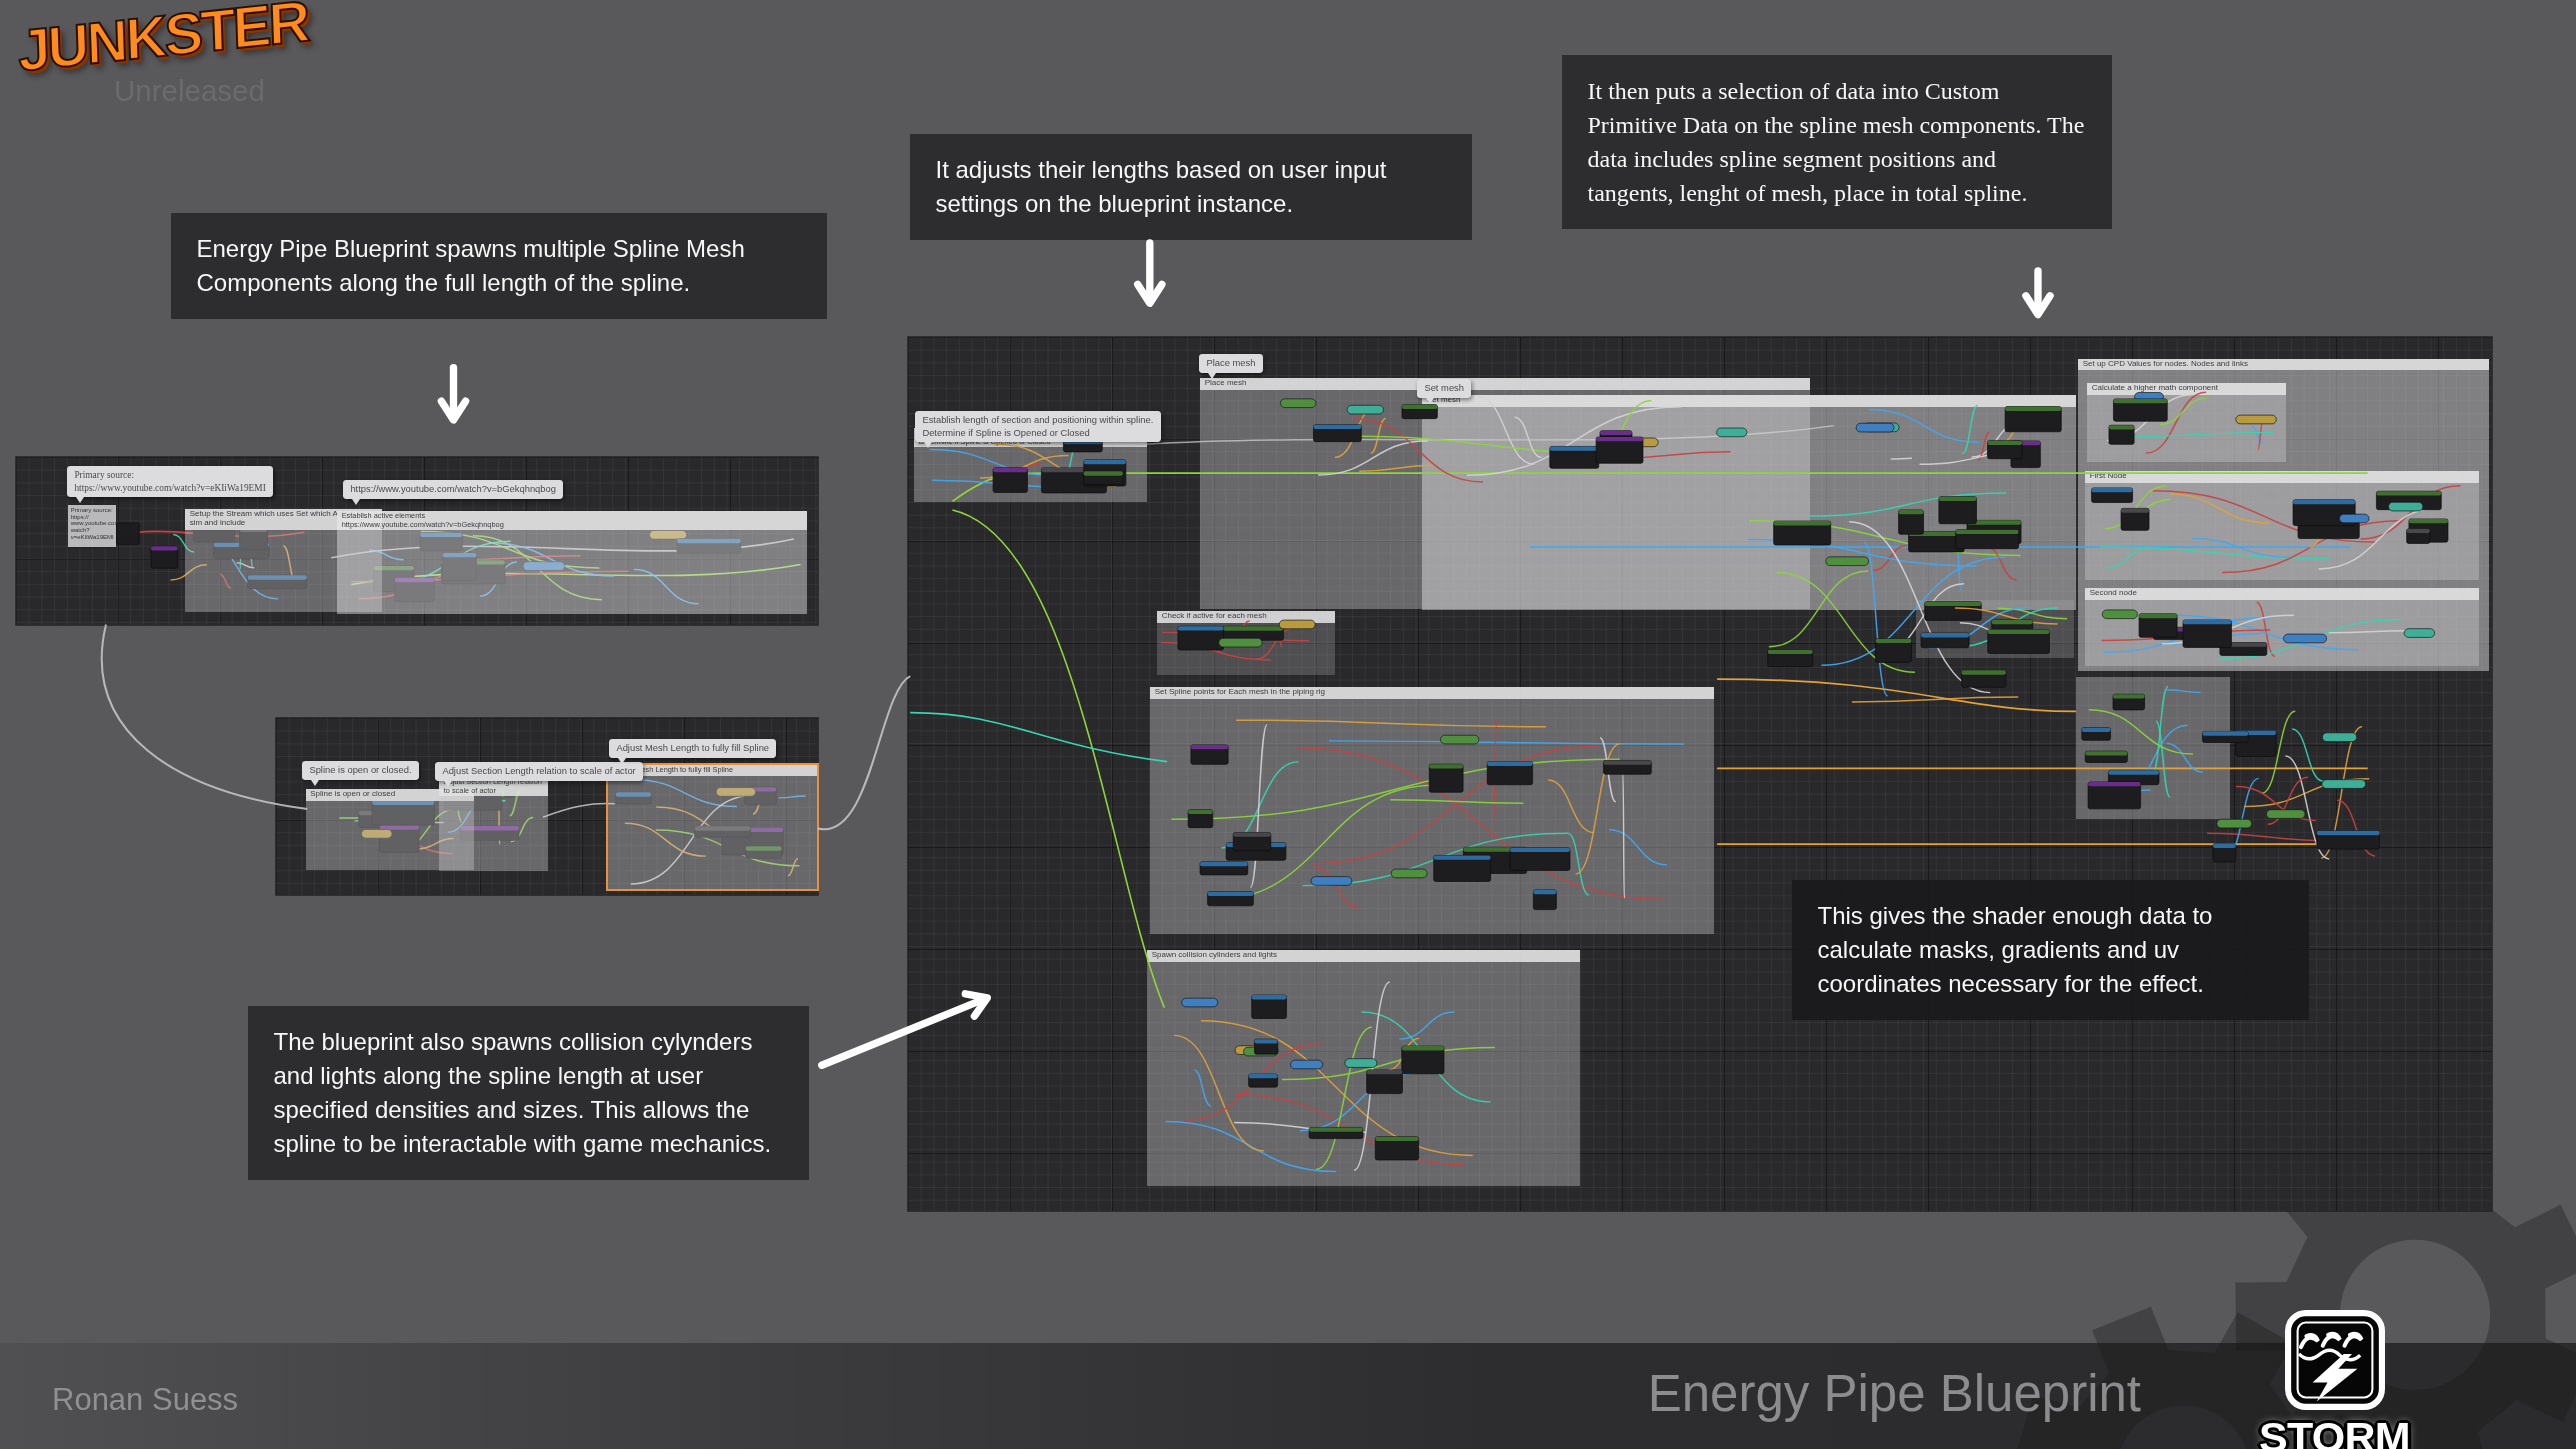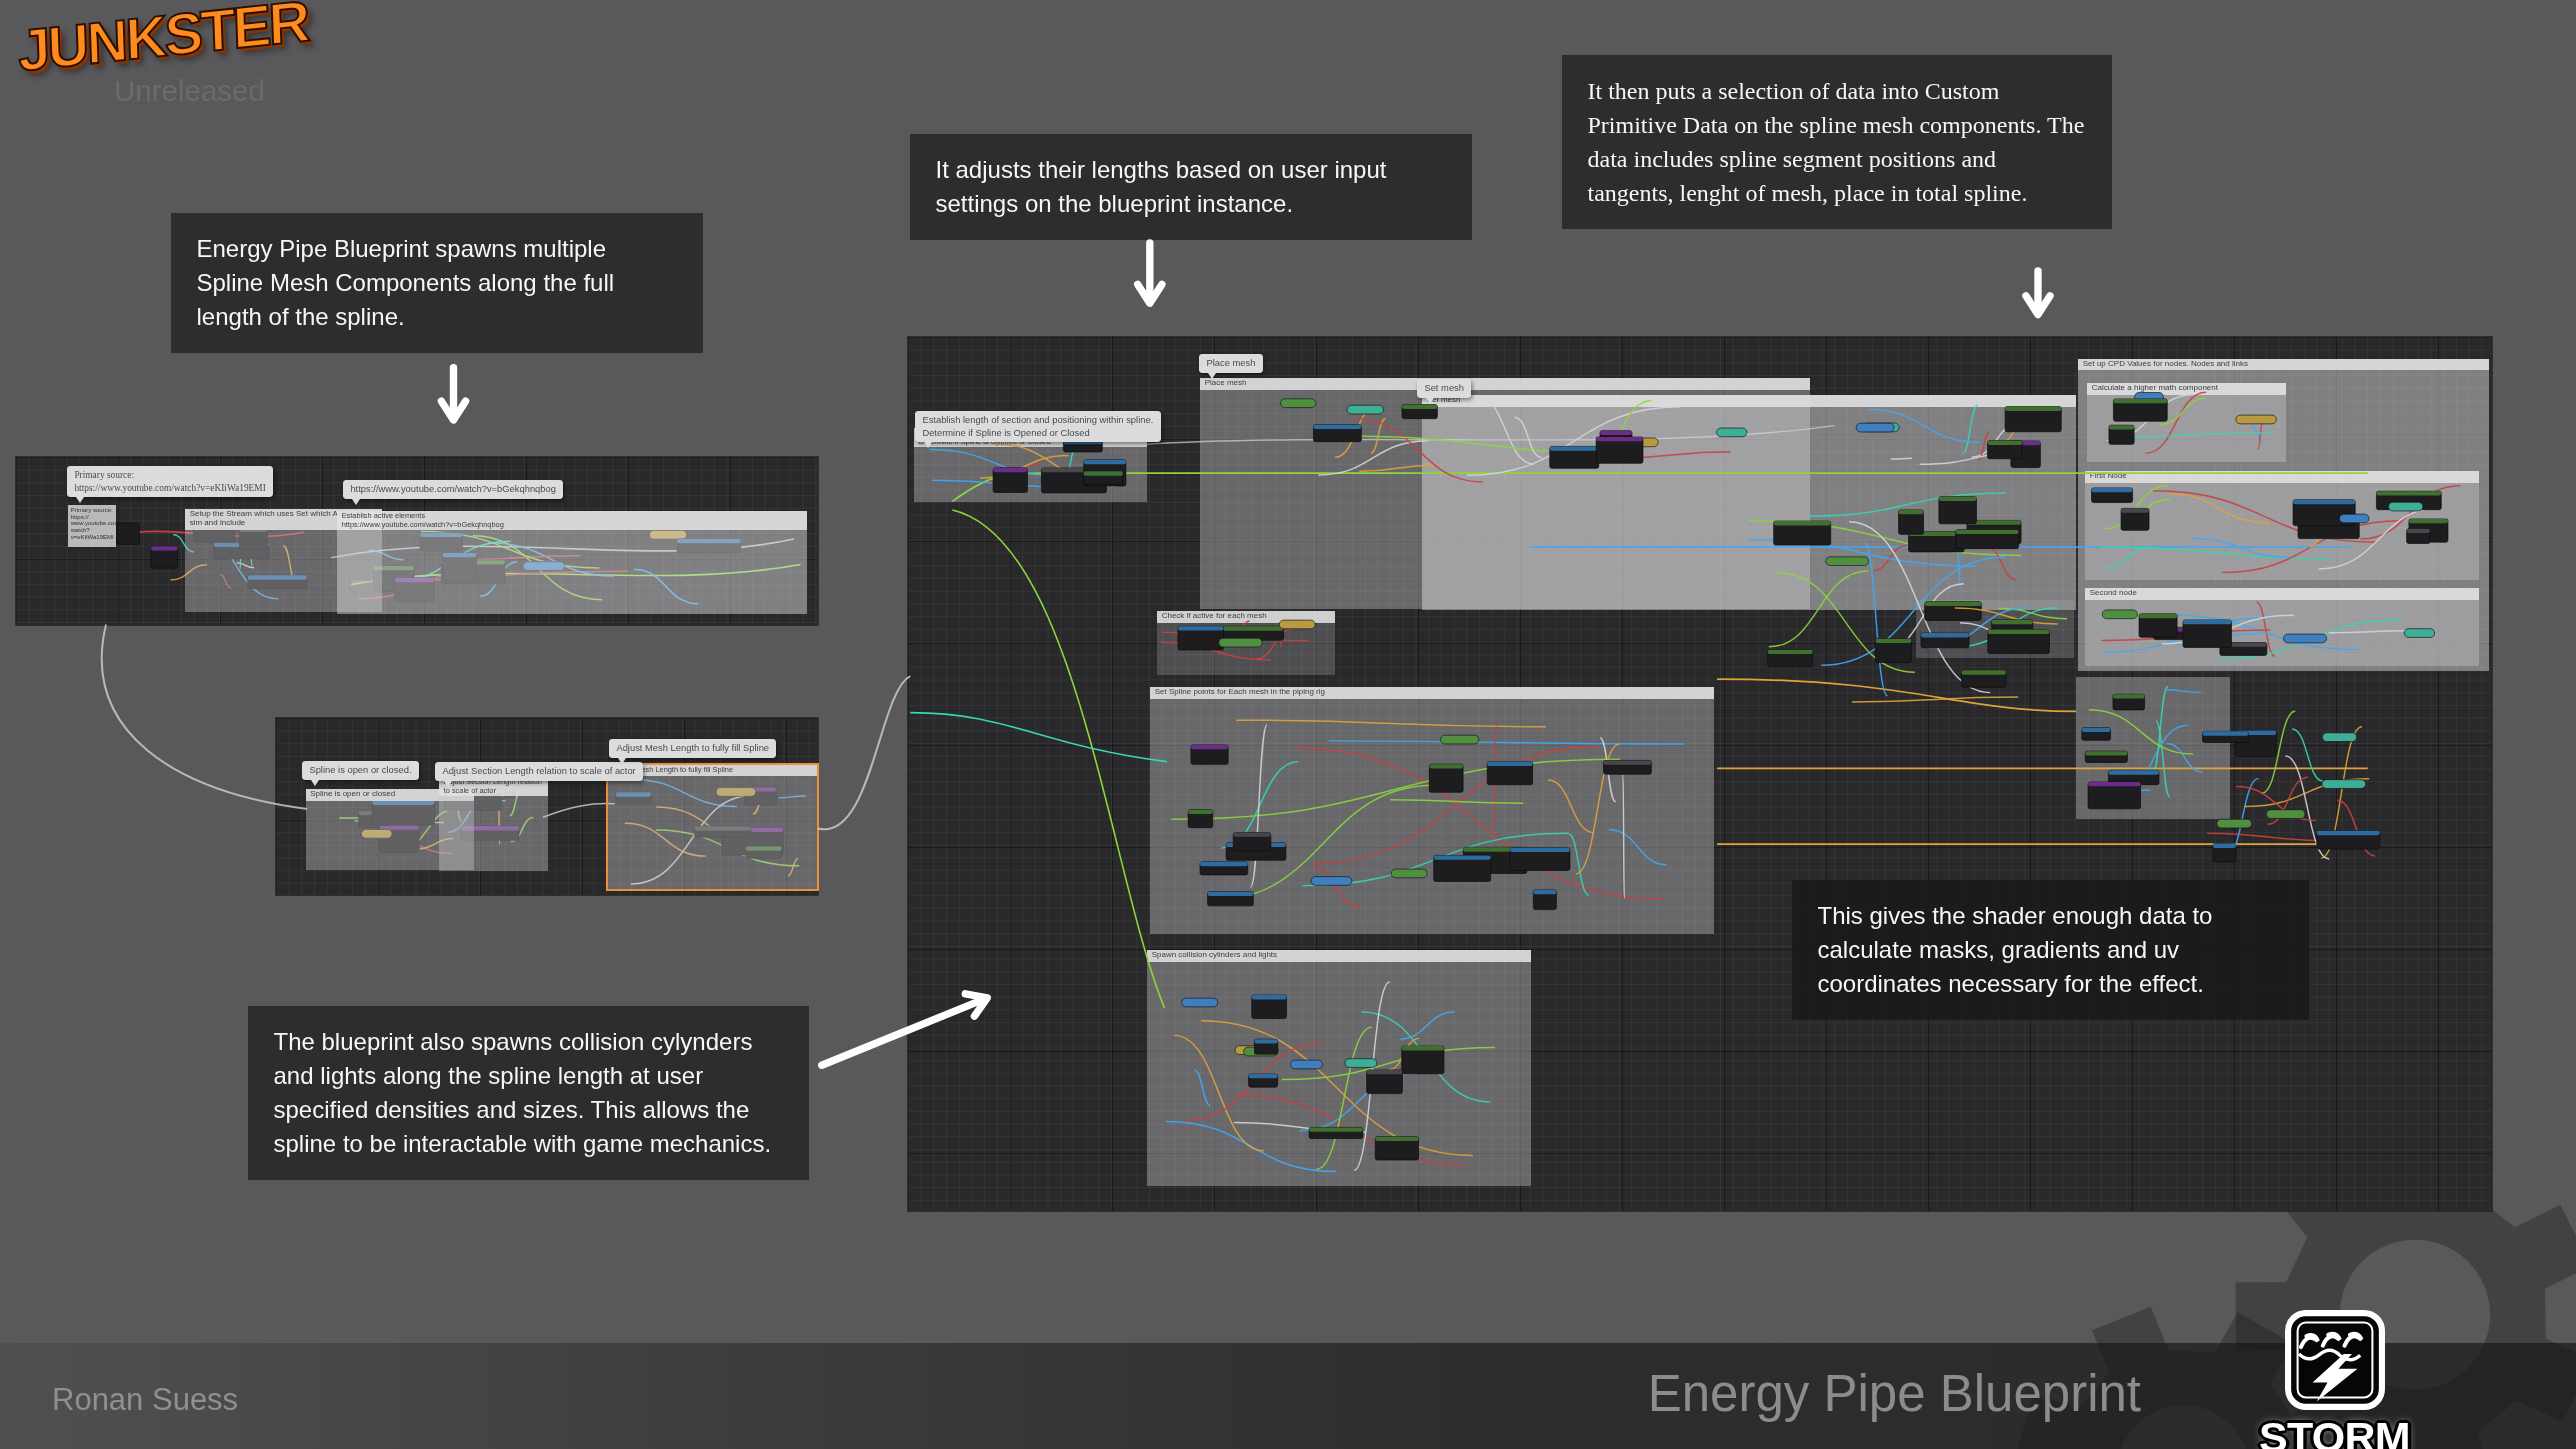--- a/index.html
+++ b/index.html
@@ -232,21 +232,21 @@
   </div>
   <div class="cpanel light" style="left:514px;top:58px;width:654px;height:215px;">
     <div class="chead">Set mesh</div>
   </div>
   <div class="cpanel dim" style="left:249px;top:274px;width:178px;height:64px;">
     <div class="chead">Check if active for each mesh</div>
   </div>
   <div class="cpanel" style="left:242px;top:350px;width:564px;height:247px;">
     <div class="chead">Set Spline points for Each mesh in the piping rig</div>
   </div>
-  <div class="cpanel" style="left:239px;top:613px;width:384px;height:236px;">
+  <div class="cpanel" style="left:239px;top:613px;width:433px;height:236px;">
     <div class="chead">Spawn collision cylinders and lights</div>
   </div>
   <div class="cpanel light" style="left:1170px;top:21.5px;width:411px;height:312px;">
     <div class="chead">Set up CPD Values for nodes. Nodes and links</div>
   </div>
   <div class="cpanel" style="left:1179px;top:46px;width:199px;height:79px;">
     <div class="chead">Calculate a higher math component</div>
   </div>
   <div class="cpanel" style="left:1177px;top:134px;width:394px;height:109px;">
     <div class="chead">First Node</div>
@@ -584,21 +584,21 @@
         <rect x="1609.469380874952" y="436.19703762340396" width="92.02611365914345" height="6.5" rx="3" fill="#3f7030"></rect>
       </g>
     </svg>
 </div>
 
 <div class="tip" style="left:915px;top:411px;">Establish length of section and positioning within spline.
 Determine if Spline is Opened or Closed</div>
 <div class="tip" style="left:1199px;top:354px;">Place mesh</div>
 <div class="tip" style="left:1417px;top:379px;">Set mesh</div>
 
-<div class="note" style="left:171px;top:213px;width:532px;">Energy Pipe Blueprint spawns multiple Spline Mesh Components along the full length of the spline.</div>
+<div class="note" style="left:171px;top:213px;width:656px;">Energy Pipe Blueprint spawns multiple Spline Mesh Components along the full length of the spline.</div>
 <div class="note" style="left:910px;top:134px;width:562px;">It adjusts their lengths based on user input settings on the blueprint instance.</div>
 <div class="note" style="left:1562px;top:55px;width:550px;font-family:Liberation Serif, serif;">It then puts a selection of data into Custom Primitive Data on the spline mesh components. The data includes spline segment positions and tangents, lenght of mesh, place in total spline.</div>
 <div class="note onGrid" style="left:1792px;top:880px;width:517px;">This gives the shader enough data to calculate masks, gradients and uv coordinates necessary for the effect.</div>
 <div class="note" style="left:248px;top:1006px;width:561px;">The blueprint also spawns collision cylynders and lights along the spline length at user specified densities and sizes. This allows the spline to be interactable with game mechanics.</div>
 
 <svg id="overlay" width="2576" height="1449" viewBox="0 0 3840 2160">
   <defs>
     <marker id="ah" markerUnits="userSpaceOnUse" markerWidth="52" markerHeight="52" refX="32" refY="26" orient="auto">
       <path d="M8,8 L36,26 L8,44" fill="none" stroke="#ffffff" stroke-width="11" stroke-linecap="round" stroke-linejoin="round"></path>
     </marker>

